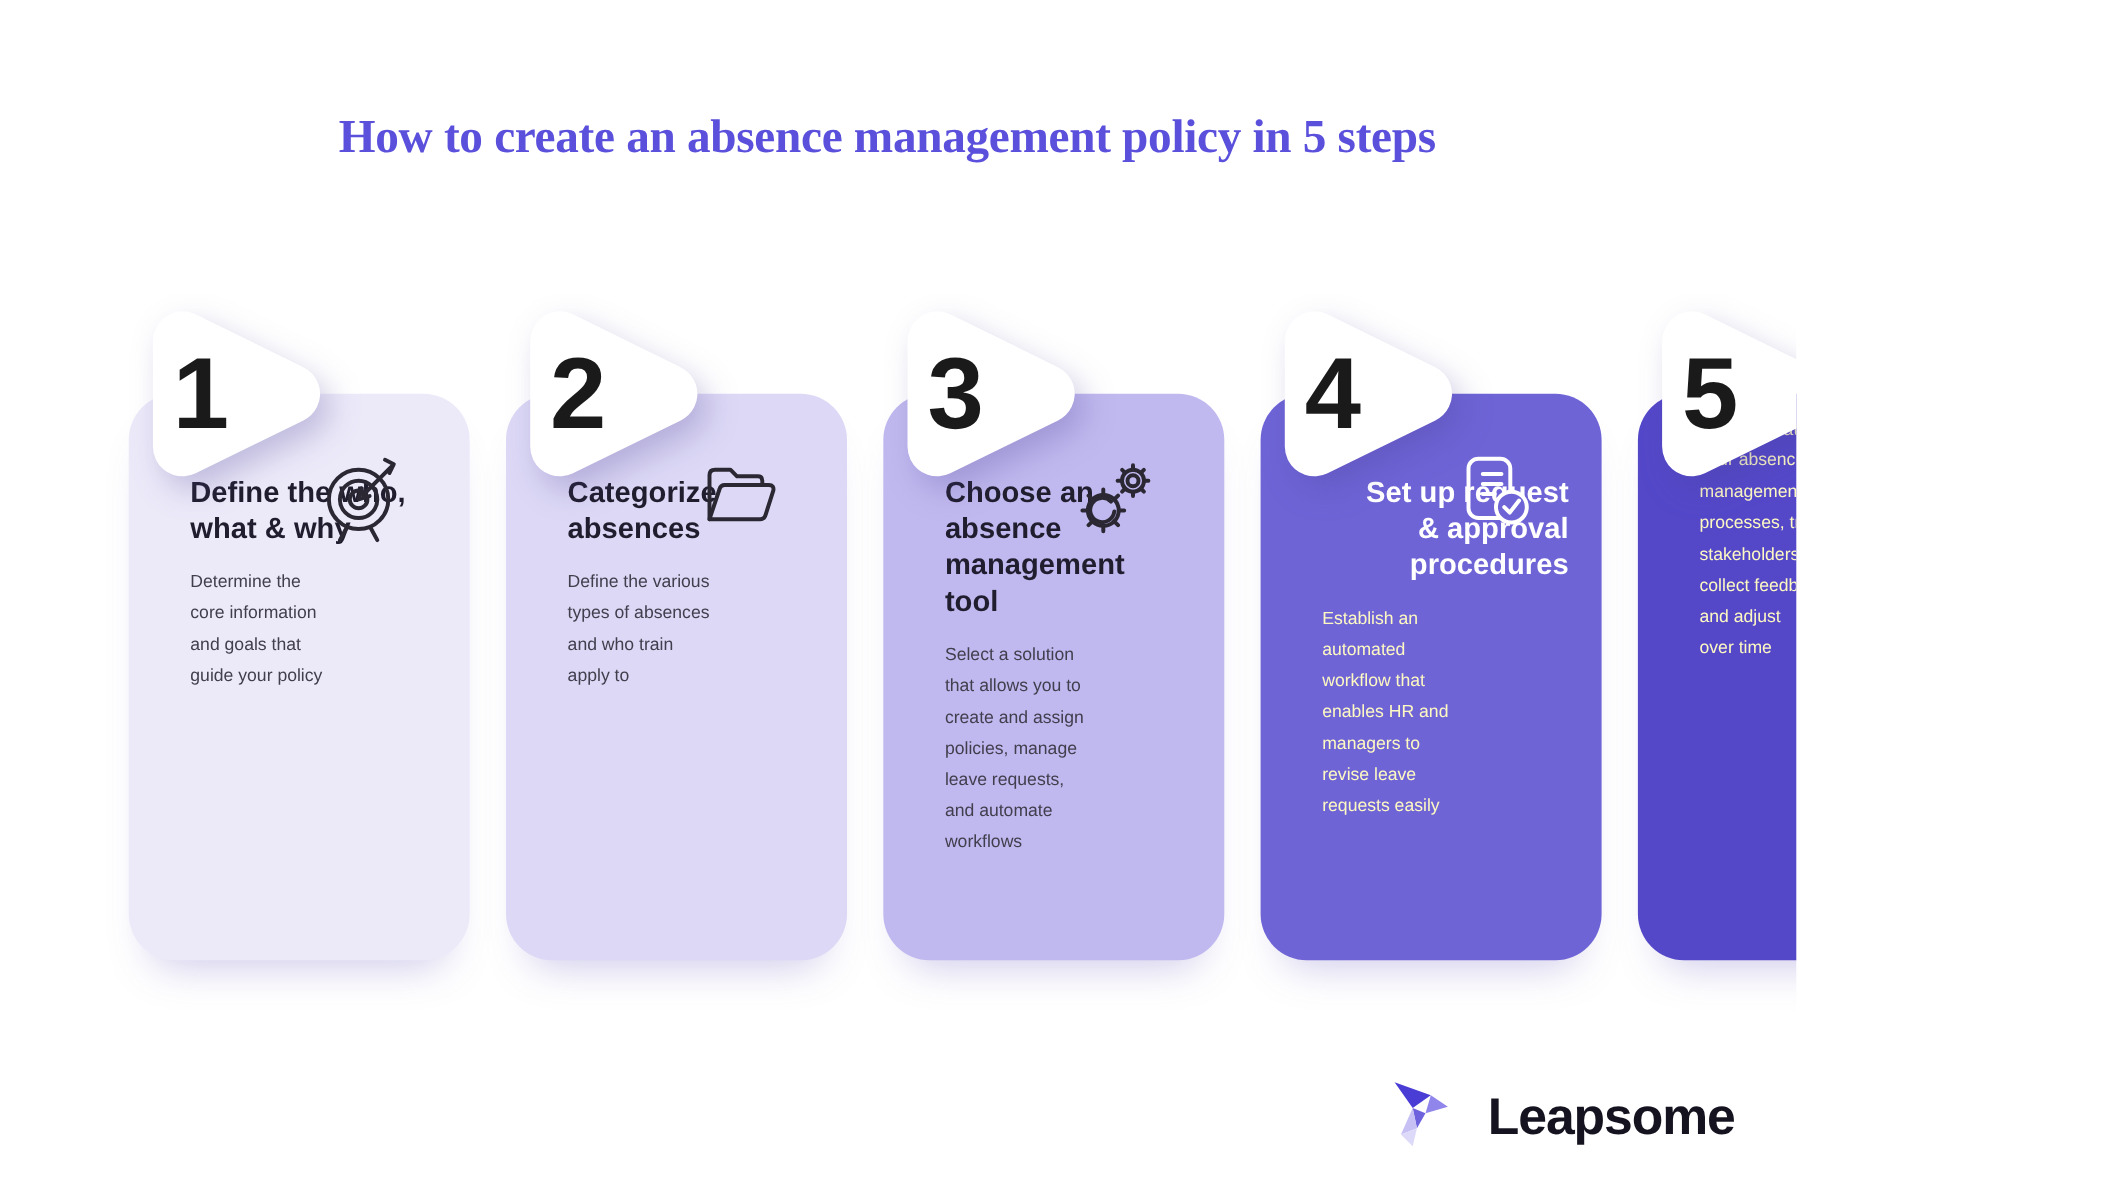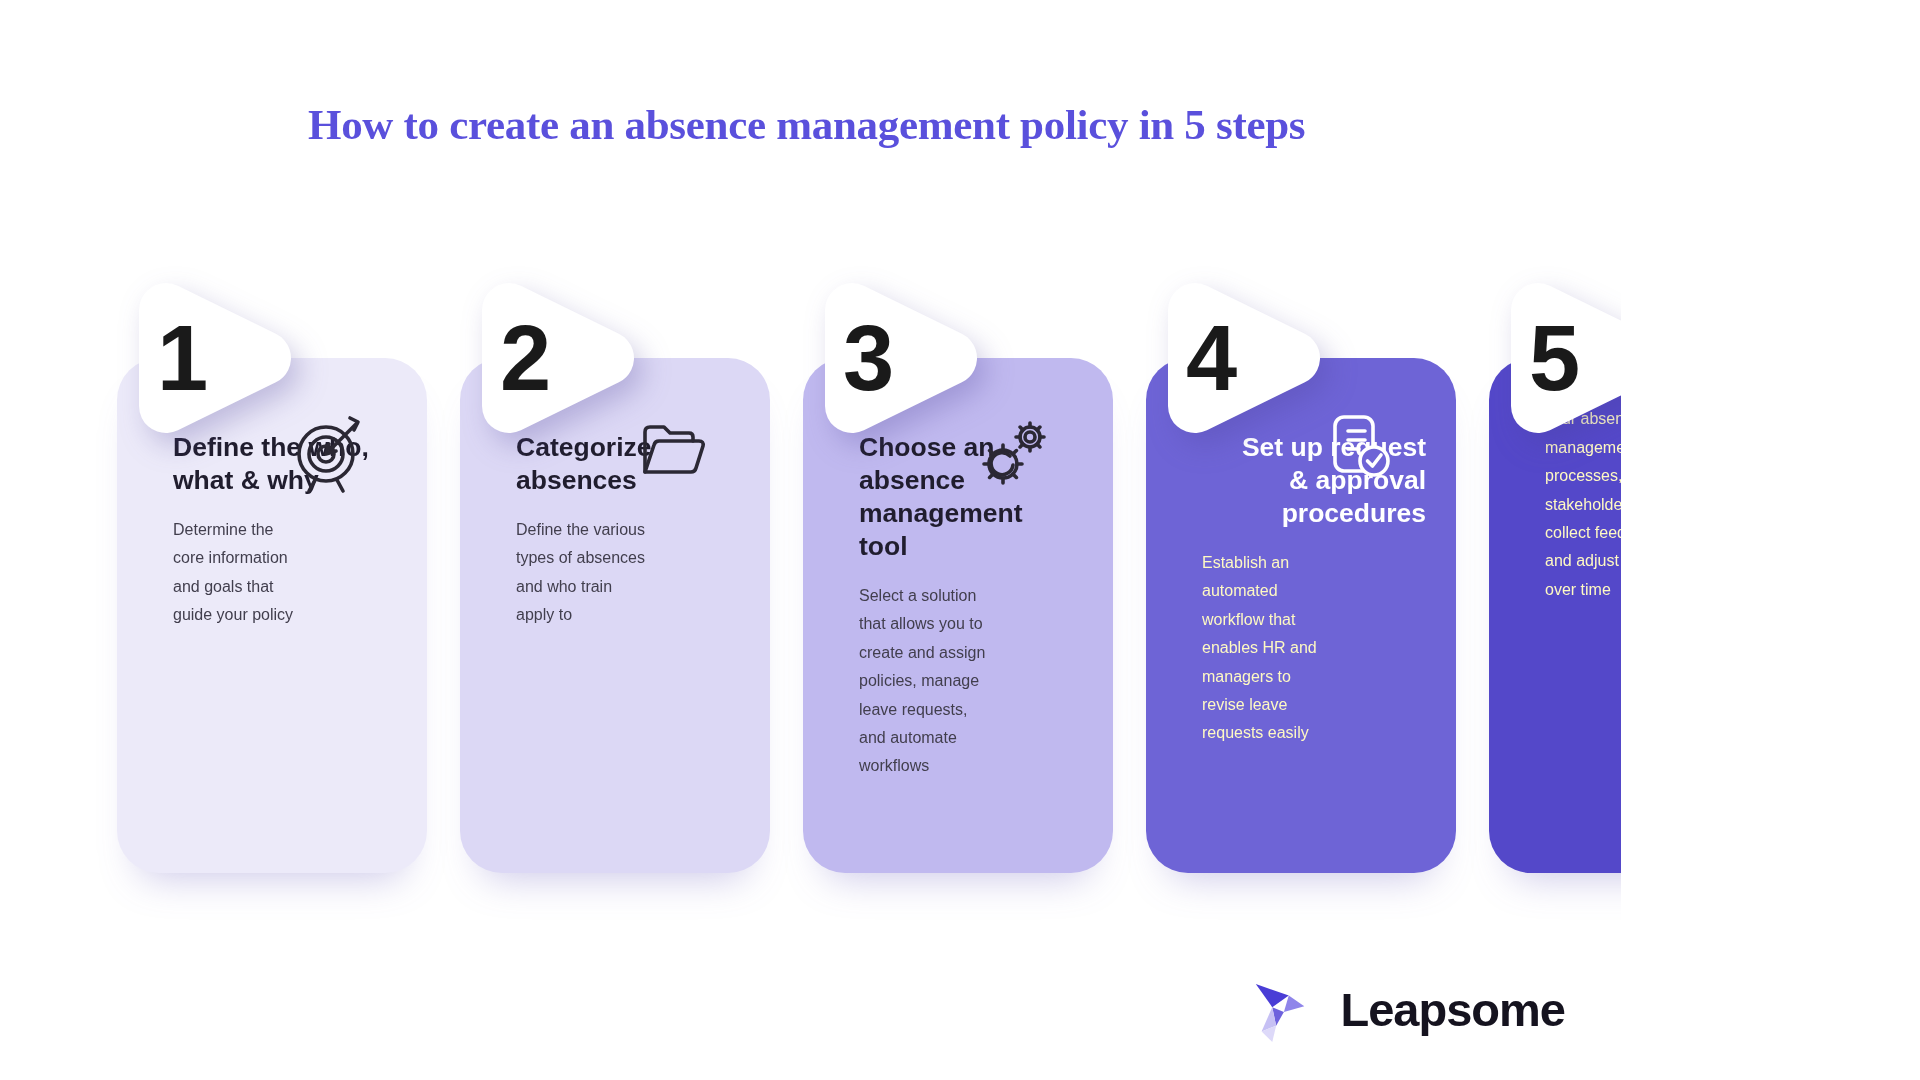--- a/index.html
+++ b/index.html
@@ -1,17 +1,17 @@
 <!DOCTYPE html>
 <html><head>
 <meta charset="utf-8">
 <style>
   html,body{margin:0;padding:0;background:#fff;}
   .canvas{position:relative;width:1621px;height:1080px;background:#FFFFFF;overflow:hidden;
-          font-family:"Liberation Sans","DejaVu Sans",sans-serif;}
+          font-family:"Liberation Sans","DejaVu Sans",sans-serif;padding-left:12px;}
 
   .title{position:absolute;left:308px;top:100px;margin:0;
          font-family:"Liberation Serif","DejaVu Serif",serif;
          font-weight:700;font-size:43px;letter-spacing:-0.3px;color:#5A50DC;}
 
   .cards{position:absolute;left:117px;top:358px;display:flex;gap:33px;}
 
   .card{position:relative;width:310px;height:515px;border-radius:42px;
         background:var(--card-bg,#ECEAF9);box-sizing:border-box;
         padding:0 30px 0 56px;
@@ -33,21 +33,21 @@
               white-space:pre-line;letter-spacing:0;}
   .card-body{margin:19px 0 0;font-size:16px;line-height:28.4px;white-space:pre-line;}
 
   .card.dark-text  .card-title{color:#201D2E;}
   .card.dark-text  .card-body{color:#413E4D;}
   .card.dark-text  .icon{color:#2B2834;}
   .card.light-text .card-title{color:#FFFFFF;text-align:right;}
   .card.light-text .card-body{color:#fef9c3;}
   .card.light-text .icon{color:#FFFFFF;}
 
-  .logo{position:absolute;top:982px;right:56px;display:flex;gap:32px;}
+  .logo{position:absolute;top:982px;right:56px;display:flex;align-items:center;gap:32px;}
   .logo-mark{width:56px;height:64px;}
   .logo-text{font-size:47px;font-weight:700;letter-spacing:-1px;color:#15131F;}
 </style>
 </head>
 <body>
 
 <div class="canvas">
 
   <h1 class="title" style="color: rgb(90, 80, 220);">How to create an absence management policy in 5 steps</h1>
 

